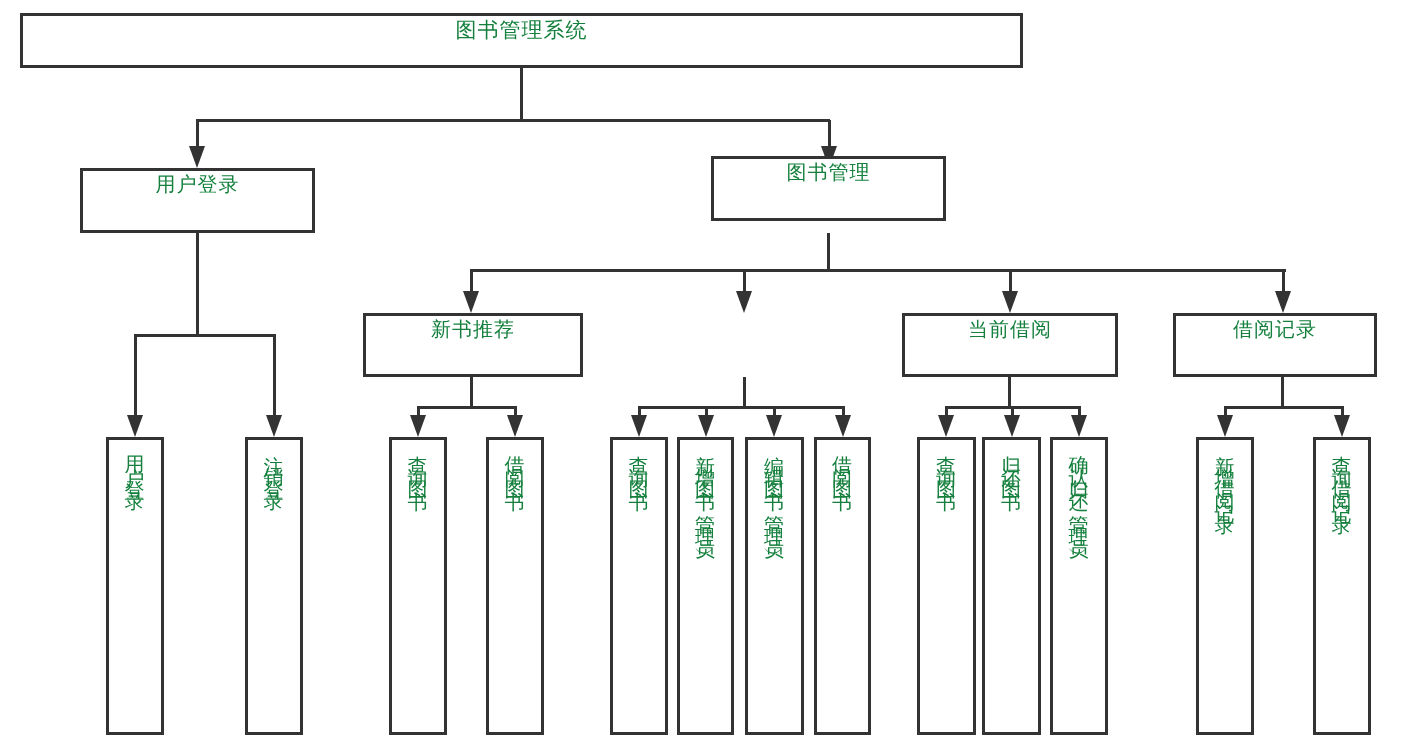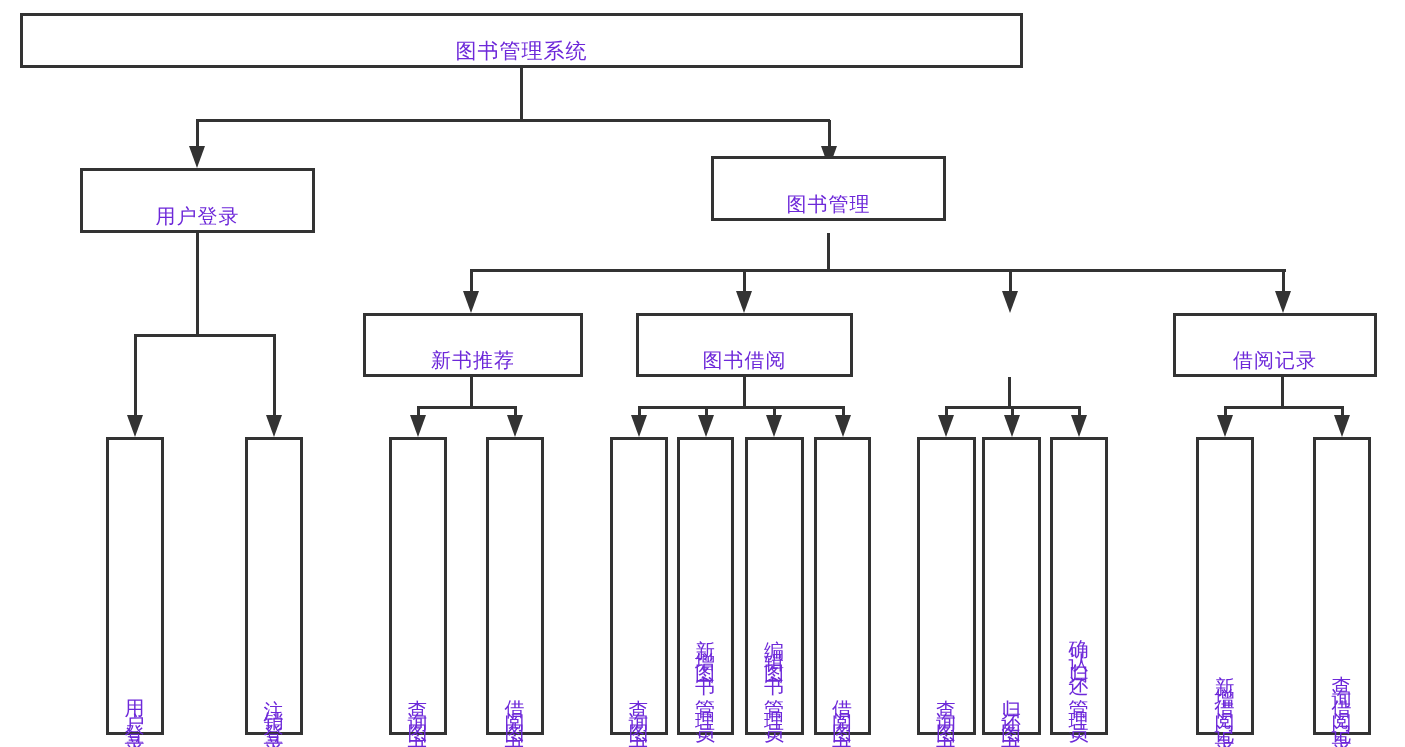--- a/index.html
+++ b/index.html
@@ -2,22 +2,22 @@
 <html><head>
 <meta charset="utf-8">
 <style>
   html,body{margin:0;padding:0;background:#fff;}
   .canvas{
     position:relative;width:1405px;height:747px;background:#ffffff;
     font-family:"Liberation Sans", sans-serif;color:#3a3a3a;overflow:hidden;
   }
   .box{
     position:absolute;box-sizing:border-box;border:3px solid #333333;background:#ffffff;
-    display:flex;align-items:flex-end;justify-content:center;
-    font-size:20px;letter-spacing:1px;color:#6d28d9;z-index:2;
+    display:flex;align-items:flex-start;justify-content:center;
+    font-size:20px;letter-spacing:1px;color:#15803d;z-index:2;
   }
   .box.root{font-size:21px;}
   .box.v span{
     writing-mode:vertical-rl;text-orientation:mixed;
     letter-spacing:12px;line-height:1.1;font-size:20px;
   }
   .line{position:absolute;background:#333333;z-index:1;}
   .drop{position:absolute;width:16px;z-index:1;}
   .drop::before{
     content:"";position:absolute;left:50%;margin-left:-1.5px;top:0;bottom:10px;
@@ -46,22 +46,22 @@
   <div class="box" style="left:80px;top:168px;width:235px;height:65px">
     <span>用户登录</span>
   </div>
   <div class="box" style="left:711px;top:156px;width:235px;height:65px">
     <span>图书管理</span>
   </div>
 
   <div class="box" style="left:363px;top:313px;width:220px;height:64px">
     <span>新书推荐</span>
   </div>
-  <div class="box" style="left:636px;top:313px;width:217px;height:64px">
-    <span>图书借阅</span>
+  <div class="box" style="left:902px;top:313px;width:216px;height:64px">
+    <span>当前借阅</span>
   </div>
   <div class="box" style="left:1173px;top:313px;width:204px;height:64px">
     <span>借阅记录</span>
   </div>
 
   <div class="box v" style="left:106px;top:437px;width:58px;height:298px">
     <span>用户登录</span>
   </div>
   <div class="box v" style="left:245px;top:437px;width:58px;height:298px">
     <span>注销登录</span>

